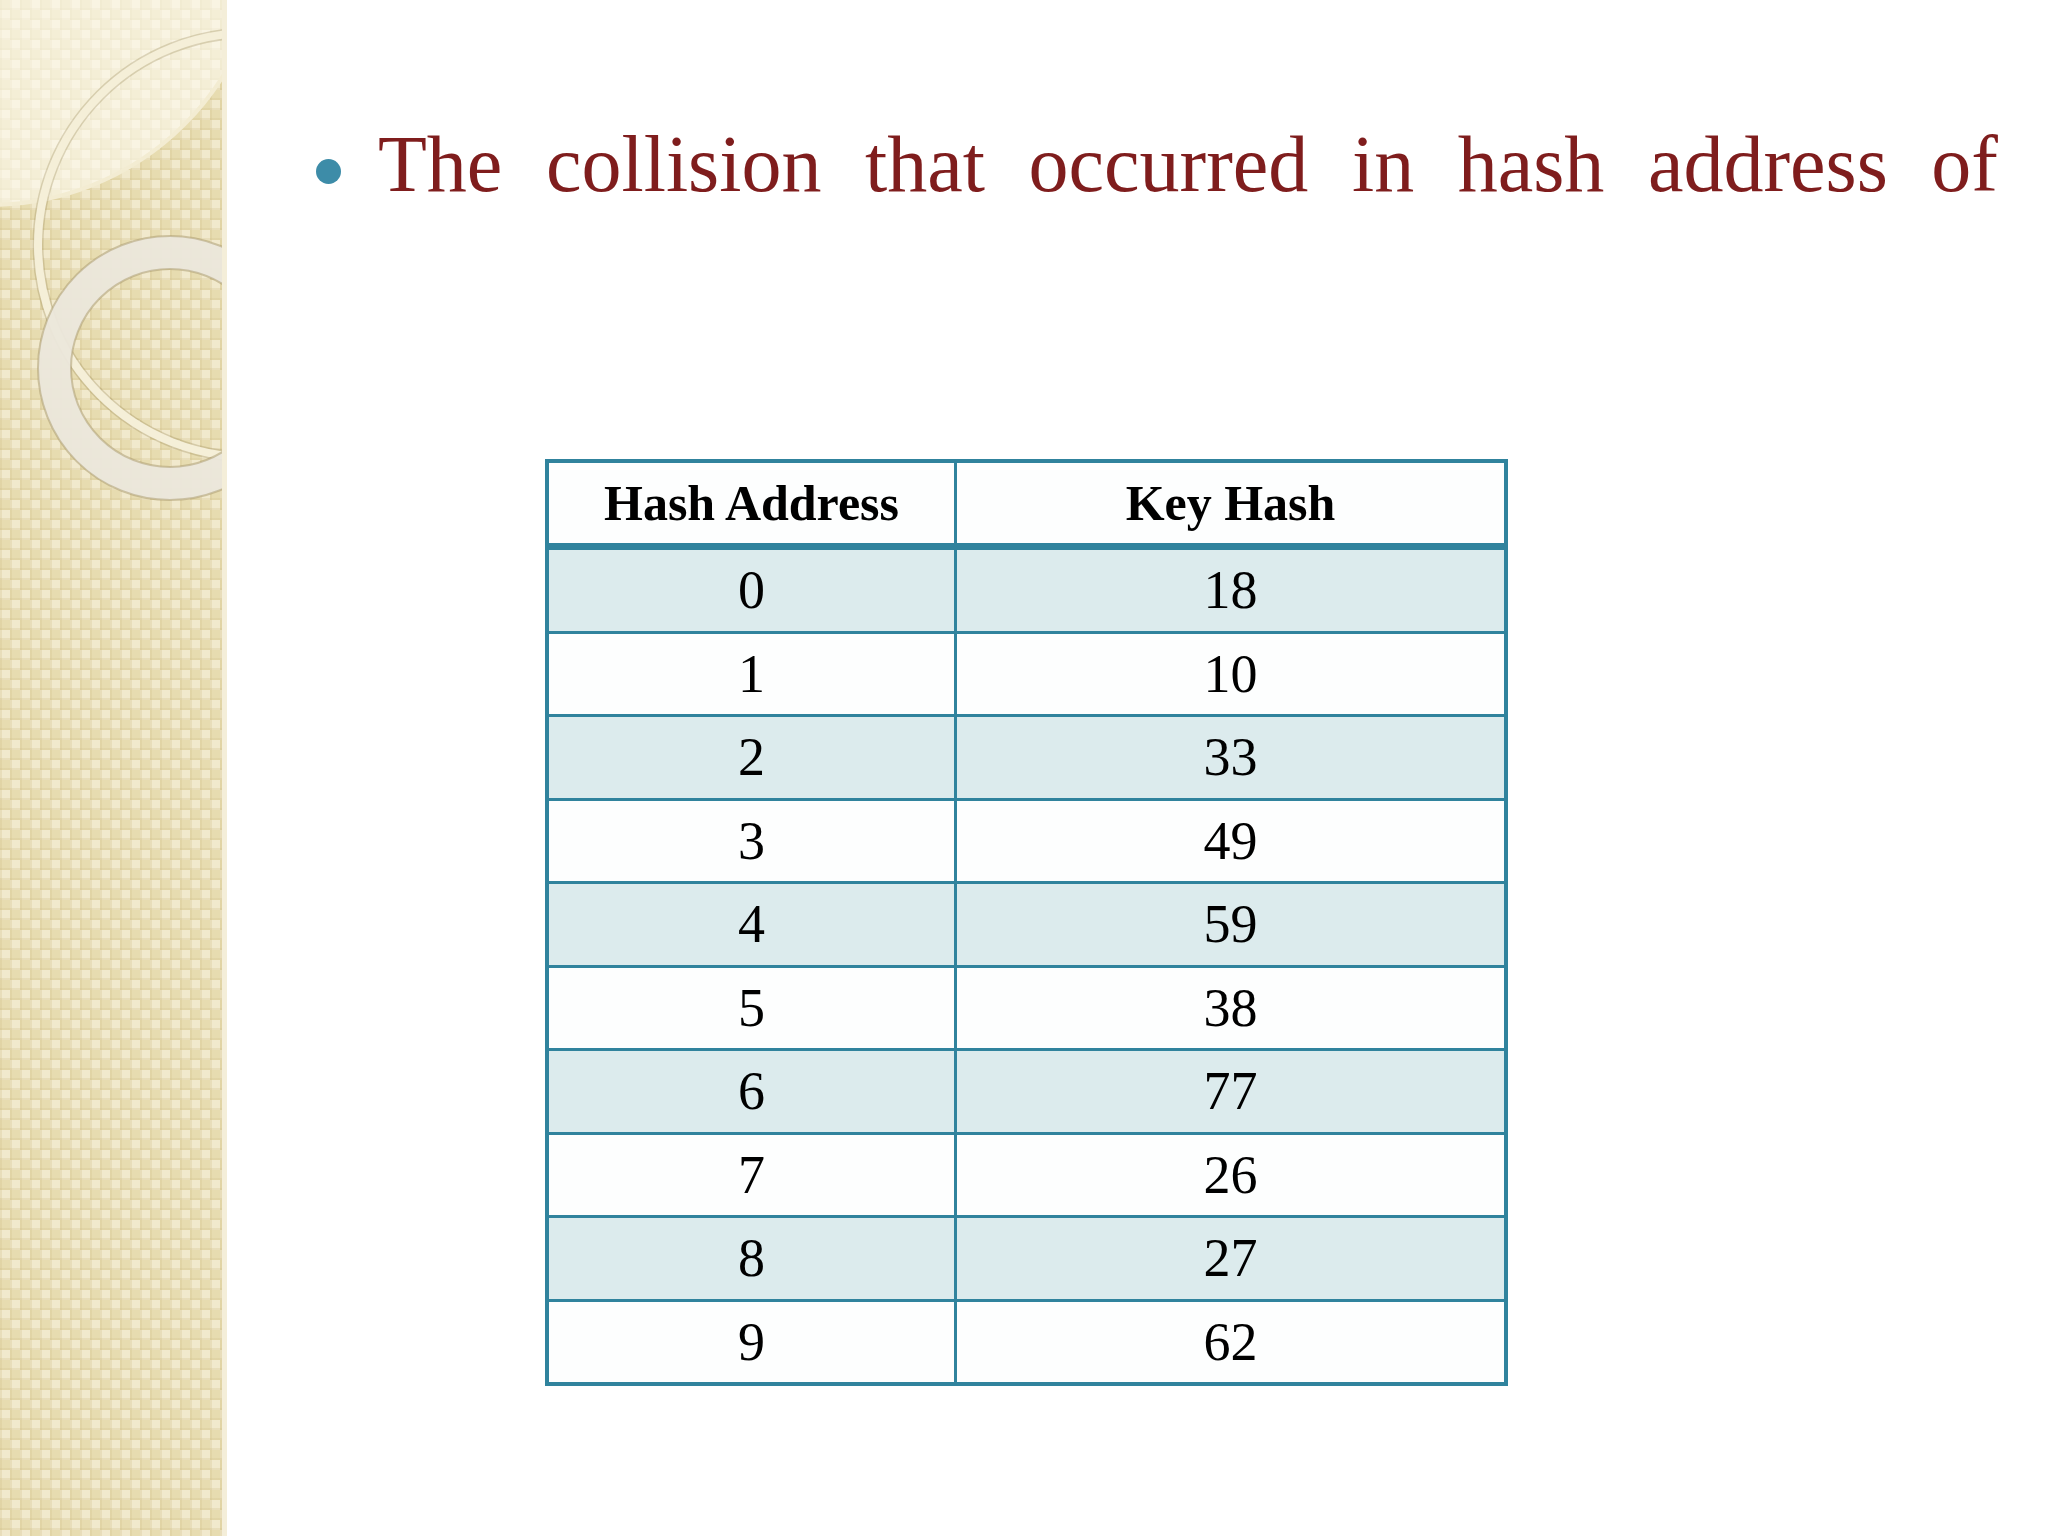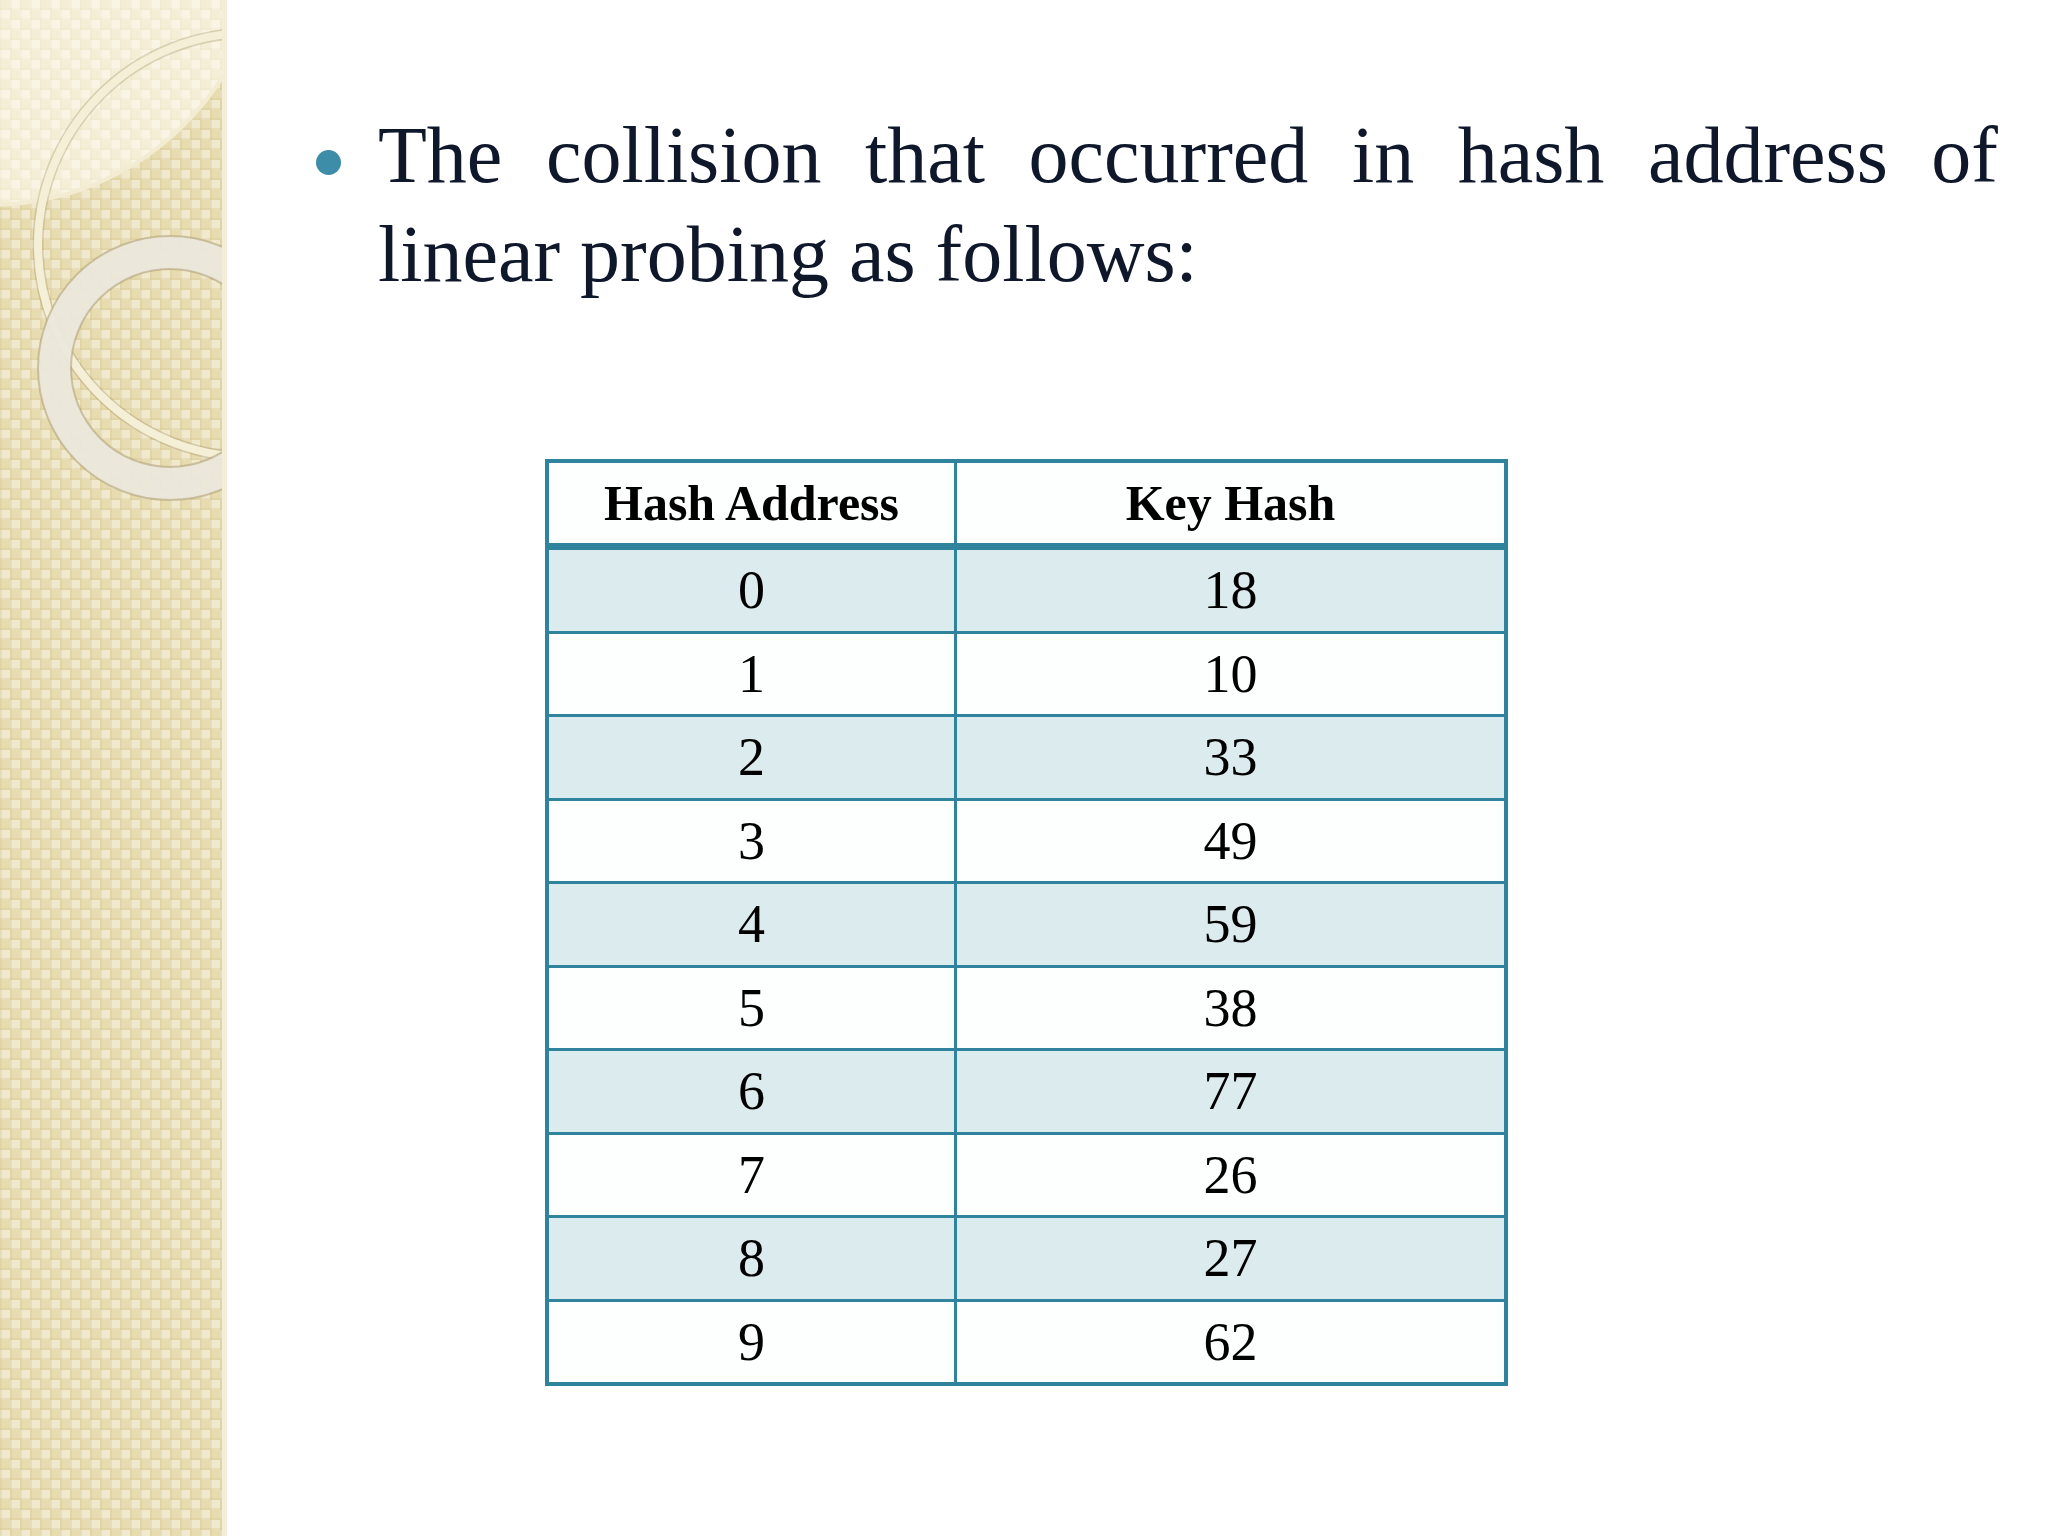--- a/index.html
+++ b/index.html
@@ -20,22 +20,22 @@
       repeating-linear-gradient(90deg, rgba(208,191,138,.28) 0 2px, transparent 2px 10px),
       conic-gradient(#f1e9cd 0 25%, #e7dcb0 0 50%, #f1e9cd 0 75%, #e7dcb0 0);
     background-size:20px 20px,20px 20px,20px 20px;
     border-right:5px solid #f4eed9;
     overflow:hidden;
   }
   .sidebar svg{position:absolute;left:0;top:0;}
 
   
   .bullet-block{
-    position:absolute;left:378px;top:106px;width:1620px;
-    color:#0f172a;
+    position:absolute;left:378px;top:115px;width:1620px;
+    color:#7f1d1d;
   }
   .bullet-dot{
     position:absolute;left:-62px;top:44px;
     width:25px;height:25px;border-radius:50%;
     background:#3d8ca8;
   }
   .bullet-line{
     font-size:80px;line-height:99px;white-space:normal;
   }
   .bullet-line.justify{text-align:justify;text-align-last:justify;}
@@ -76,21 +76,20 @@
       <circle cx="250" cy="245" r="212" fill="none" stroke="#f5efd8" stroke-width="8"></circle>
 
       <path fill-rule="evenodd" d="M 38,368 a132,132 0 1 0 264,0 a132,132 0 1 0 -264,0 Z
                M 71,368 a99,99 0 1 1 198,0 a99,99 0 1 1 -198,0 Z" fill="rgba(235,231,219,0.95)" stroke="rgba(168,152,105,0.5)" stroke-width="2"></path>
     </svg>
   </div>
 
   <div class="bullet-block">
     <span class="bullet-dot"></span>
     <div class="bullet-line justify">The collision that occurred in hash address of</div>
-    <div class="bullet-line left">linear probing as follows:</div>
   </div>
 
   <table class="hash">
     <colgroup>
         <col class="c1">
         <col class="c2">
       </colgroup>
     <thead>
       <tr>
         <th>Hash Address</th>

